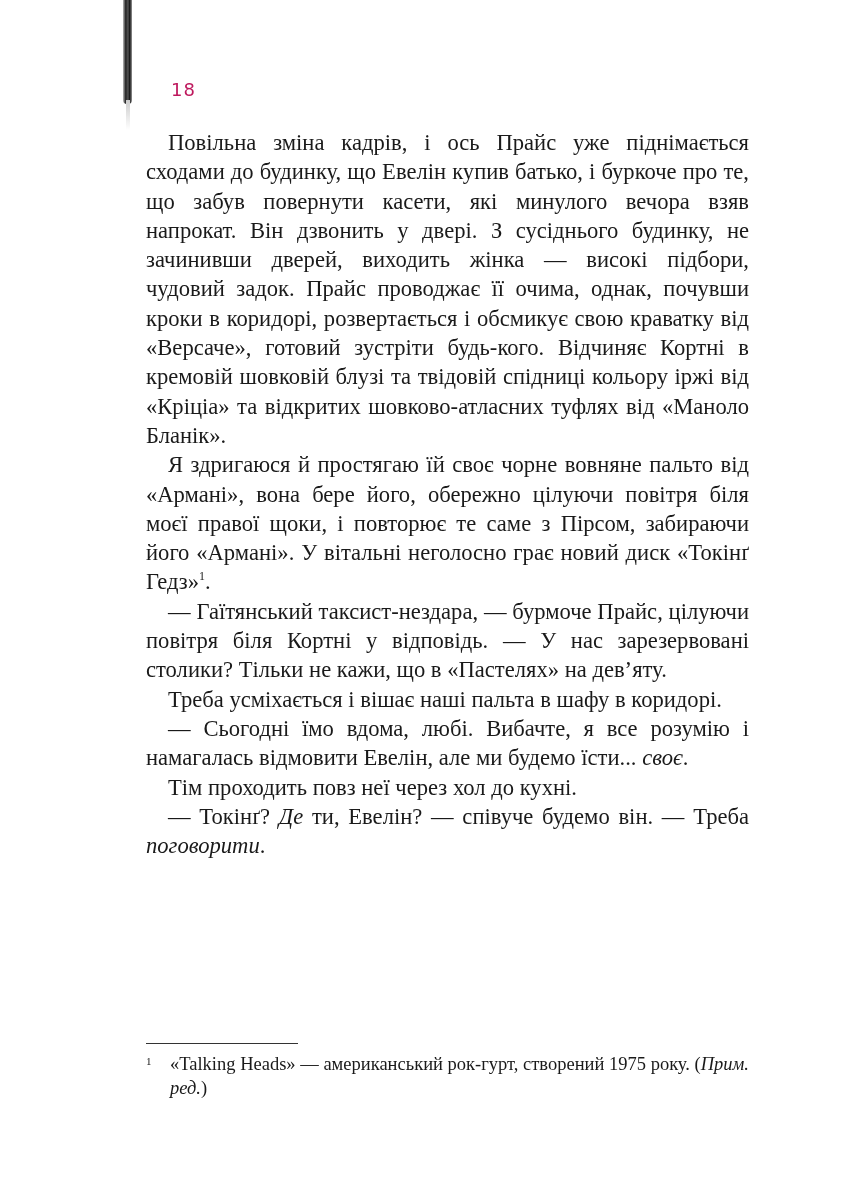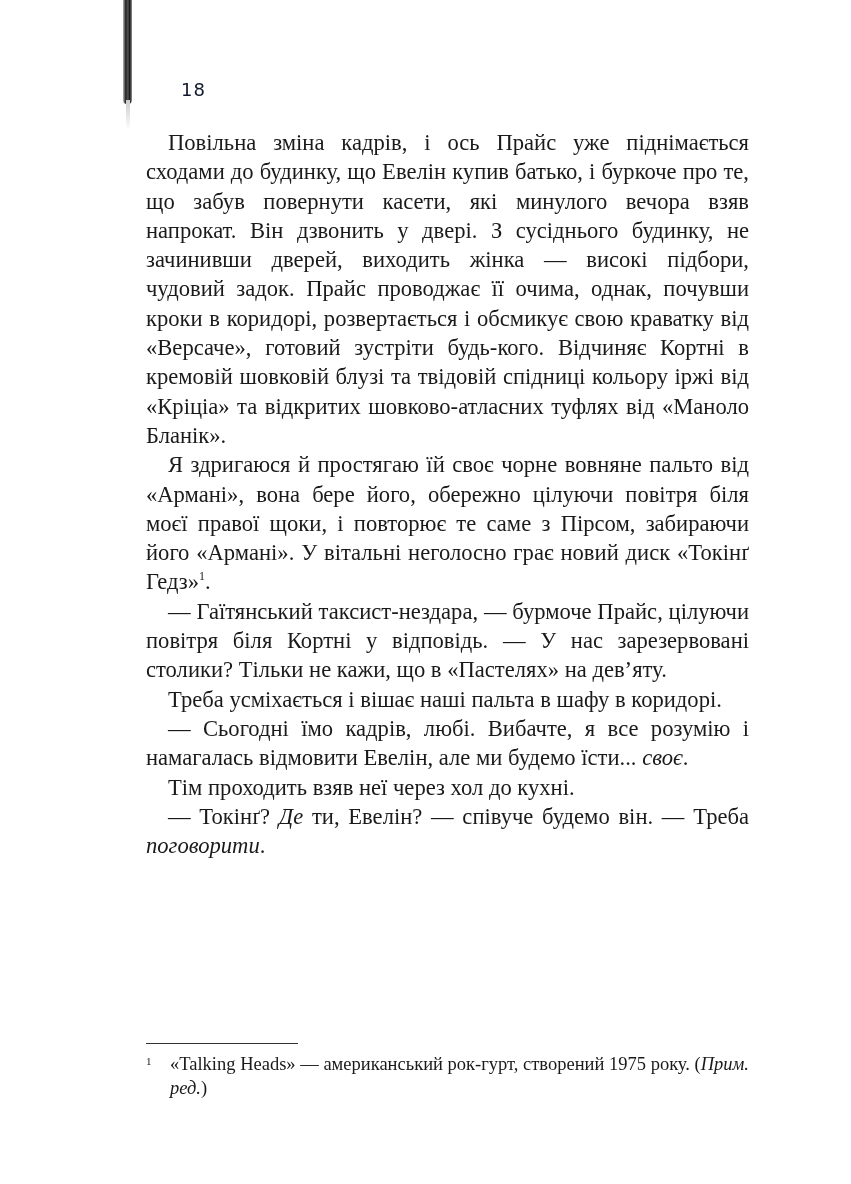--- a/index.html
+++ b/index.html
@@ -7,22 +7,22 @@
     .edge-bar {
       position: absolute; left: 123px; top: 0; width: 9px; height: 104px;
       background: linear-gradient(to right, #bbb 0%, #222 30%, #555 55%, #111 75%, #999 100%);
       border-radius: 0 0 4px 4px;
     }
     .edge-fade {
       position: absolute; left: 126px; top: 100px; width: 4px; height: 30px;
       background: linear-gradient(to bottom, #ccc, #fff);
     }
     .page-number {
-      position: absolute; left: 181px; top: 79px;
-      font-family: "DejaVu Sans", sans-serif; font-size: 18px; color: #0f172a;
+      position: absolute; left: 171px; top: 79px;
+      font-family: "DejaVu Sans", sans-serif; font-size: 18px; color: #be185d;
       letter-spacing: 1px;
     }
     .body-text {
       position: absolute; left: 146px; top: 128px; width: 603px;
       font-family: "Liberation Serif", serif; font-size: 22.6px; line-height: 29.3px;
       color: #1a1a1a; text-align: justify;
     }
     .body-text p { margin: 0; text-indent: 22px; text-align: justify; text-align-last: left; }
     .body-text i { font-style: italic; }
     sup { font-size: 12px; vertical-align: 9px; line-height: 0; }
@@ -42,22 +42,22 @@
 <div class="edge-bar"></div>
 <div class="edge-fade"></div>
 
 <div class="page-number">18</div>
 
 <div class="body-text" id="body-text">
     <p><span>Повільна зміна кадрів, і ось Прайс уже піднімається сходами до будинку, що Евелін купив батько, і буркоче про те, що забув повернути касети, які минулого вечора взяв напрокат. Він дзвонить у двері. З сусіднього будинку, не зачинивши дверей, виходить жінка — високі підбори, чудовий задок. Прайс проводжає її очима, однак, почувши кроки в коридорі, розвертається і обсмикує свою краватку від «Версаче», готовий зустріти будь-кого. Відчиняє Кортні в кремовій шовковій блузі та твідовій спідниці кольору іржі від «Кріціа» та відкритих шовково-атласних туфлях від «Маноло Бланік».</span></p>
     <p><span>Я здригаюся й простягаю їй своє чорне вовняне пальто від «Армані», вона бере його, обережно цілуючи повітря біля моєї правої щоки, і повторює те саме з Пірсом, забираючи його «Армані». У вітальні неголосно грає новий диск «Токінґ Гедз»</span><sup>1</sup><span>.</span></p>
     <p><span>— Гаїтянський таксист-нездара, — бурмоче Прайс, цілуючи повітря біля Кортні у відповідь. — У нас зарезервовані столики? Тільки не кажи, що в «Пастелях» на дев’яту.</span></p>
     <p><span>Треба усміхається і вішає наші пальта в шафу в коридорі.</span></p>
-    <p><span>— Сьогодні їмо кадрів, любі. Вибачте, я все розумію і намагалась відмовити Евелін, але ми будемо їсти... </span><i>своє</i><span>.</span></p>
-    <p><span>Тім проходить взяв неї через хол до кухні.</span></p>
+    <p><span>— Сьогодні їмо вдома, любі. Вибачте, я все розумію і намагалась відмовити Евелін, але ми будемо їсти... </span><i>своє</i><span>.</span></p>
+    <p><span>Тім проходить повз неї через хол до кухні.</span></p>
     <p><span>— Токінґ? </span><i>Де</i><span> ти, Евелін? — співуче будемо він. — Треба </span><i>поговорити</i><span>.</span></p>
   </div>
 
 <div class="footnote-rule"></div>
 <div class="footnote">
   <span class="fn-mark">1</span>
   <div class="fn-body"><span>«Talking Heads» — американський рок-гурт, створений 1975 року. (</span><i>Прим. ред.</i><span>)</span></div>
 </div>
 
 </body></html>

